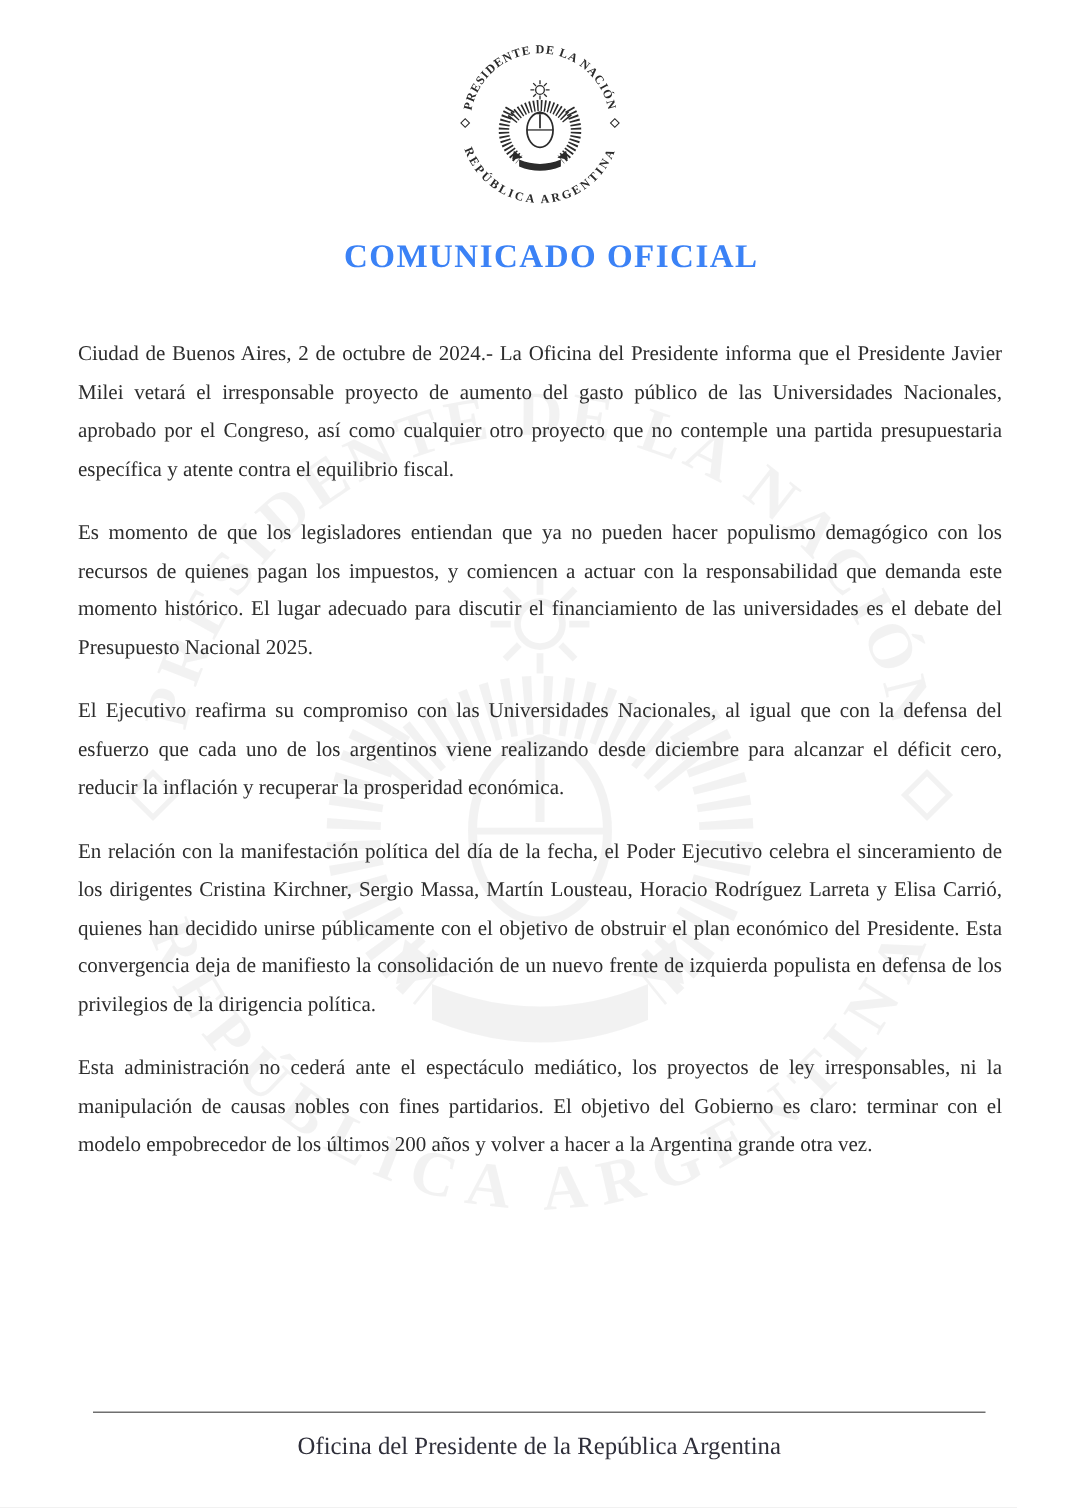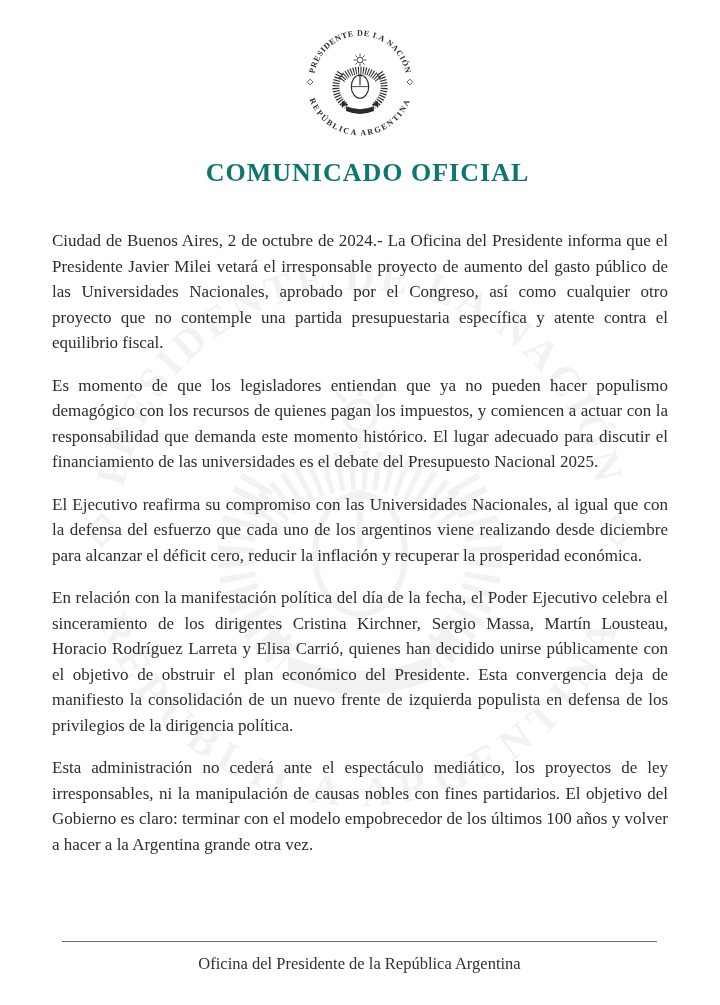--- a/index.html
+++ b/index.html
@@ -25,32 +25,32 @@
   .content { position: relative; z-index: 1; }
   .seal-wrap {
     padding-top: 24px;
     display: flex;
     justify-content: center;
   }
   .seal { width: 116px; height: 116px; display: block; }
   h1.doc-title {
     margin: 18px 0 0 0;
     text-align: center;
-    font-size: 26px;
+    font-size: 22px;
     font-weight: bold;
     letter-spacing: 1px;
-    color: #0f766e;
+    color: #3b82f6;
     padding-left: 15px;
   }
   .body-text {
     margin: 40px 52px 0 52px;
   }
   .body-text p {
     margin: 0 0 17px 0;
-    font-size: 17px;
+    font-size: 14px;
     line-height: 25.5px;
     text-align: justify;
     color: #2d2d2d;
   }
   .footer {
     position: absolute;
     top: 941px;
     left: 62px;
     right: 63px;
     z-index: 1;
@@ -127,21 +127,21 @@
       </svg>
     </div>
 
     <h1 class="doc-title">COMUNICADO OFICIAL</h1>
 
     <div class="body-text">
       <p>Ciudad de Buenos Aires, 2 de octubre de 2024.- La Oficina del Presidente informa que el Presidente Javier Milei vetará el irresponsable proyecto de aumento del gasto público de las Universidades Nacionales, aprobado por el Congreso, así como cualquier otro proyecto que no contemple una partida presupuestaria específica y atente contra el equilibrio fiscal.</p>
       <p>Es momento de que los legisladores entiendan que ya no pueden hacer populismo demagógico con los recursos de quienes pagan los impuestos, y comiencen a actuar con la responsabilidad que demanda este momento histórico. El lugar adecuado para discutir el financiamiento de las universidades es el debate del Presupuesto Nacional 2025.</p>
       <p>El Ejecutivo reafirma su compromiso con las Universidades Nacionales, al igual que con la defensa del esfuerzo que cada uno de los argentinos viene realizando desde diciembre para alcanzar el déficit cero, reducir la inflación y recuperar la prosperidad económica.</p>
       <p>En relación con la manifestación política del día de la fecha, el Poder Ejecutivo celebra el sinceramiento de los dirigentes Cristina Kirchner, Sergio Massa, Martín Lousteau, Horacio Rodríguez Larreta y Elisa Carrió, quienes han decidido unirse públicamente con el objetivo de obstruir el plan económico del Presidente. Esta convergencia deja de manifiesto la consolidación de un nuevo frente de izquierda populista en defensa de los privilegios de la dirigencia política.</p>
-      <p>Esta administración no cederá ante el espectáculo mediático, los proyectos de ley irresponsables, ni la manipulación de causas nobles con fines partidarios. El objetivo del Gobierno es claro: terminar con el modelo empobrecedor de los últimos 100 años y volver a hacer a la Argentina grande otra vez.</p>
+      <p>Esta administración no cederá ante el espectáculo mediático, los proyectos de ley irresponsables, ni la manipulación de causas nobles con fines partidarios. El objetivo del Gobierno es claro: terminar con el modelo empobrecedor de los últimos 200 años y volver a hacer a la Argentina grande otra vez.</p>
     </div>
 
     <div class="footer">
       <div class="footer-rule"></div>
       <div class="footer-text">Oficina del Presidente de la República Argentina</div>
     </div>
 
   </div>
 </div>
 

